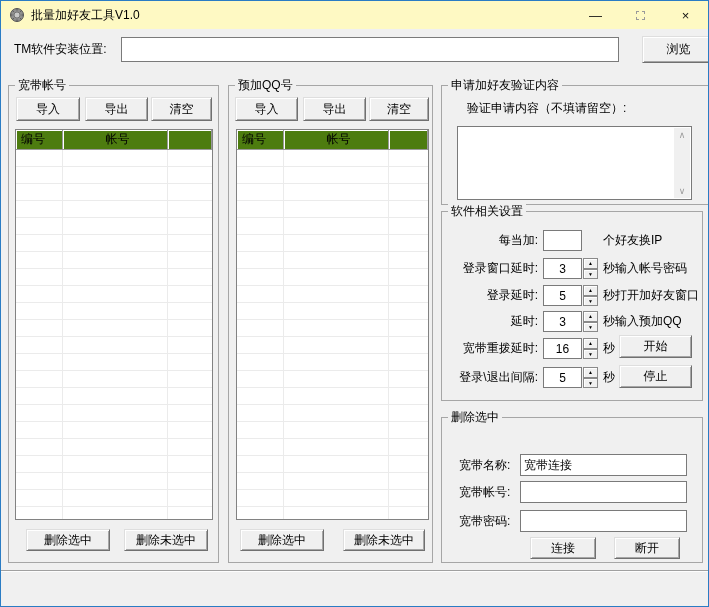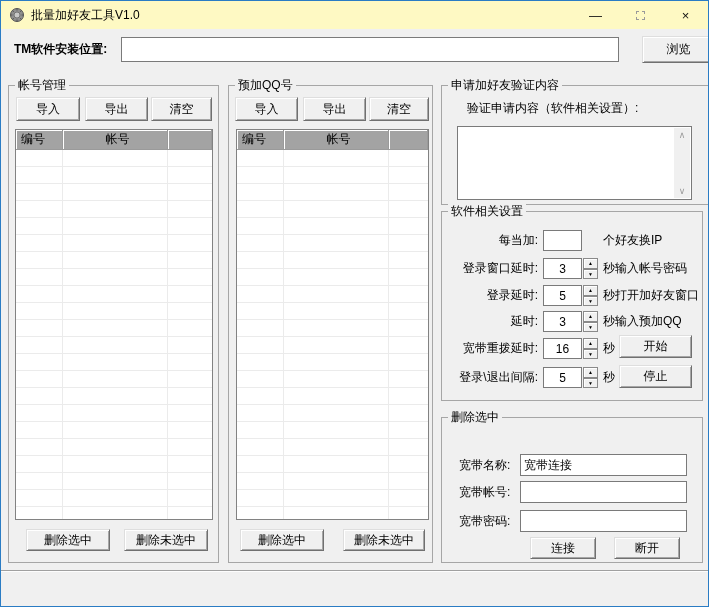--- a/index.html
+++ b/index.html
@@ -25,30 +25,30 @@
            display:flex; align-items:center; justify-content:center;
            font-size:12px; cursor:default; }
   .tfield { background:#ffffff; border:1px solid #7a7a7a; font-size:12px;
             font-family:"Liberation Sans","DejaVu Sans",sans-serif; padding:0 3px; }
   .group { position:absolute; border:1px solid #a6a6a6; }
   .group-title { position:absolute; top:-8px; left:6px; background:#f0f0f0; padding:0 3px;
                  font-size:12px; line-height:14px; white-space:nowrap; }
 
   
   .path-label { position:absolute; left:13px; top:36px; width:104px; height:25px;
-                line-height:25px; white-space:nowrap;font-weight:bold; }
+                line-height:25px; white-space:nowrap; }
   .path-input { position:absolute; left:120px; top:36px; width:498px; height:25px; }
   .browse-btn { left:616px; top:35px; width:73px; height:27px;margin-left:25px; }
 
   
   .panel-btn { height:24px; top:11px; }
   .listbox { position:absolute; top:43px; height:391px; background:#ffffff;
              border:1px solid #828282; }
   .list-header { display:flex; height:20px; }
-  .hcell { background:#a3a3a3; border-right:1px solid #9a9a9a; border-bottom:1px solid #9a9a9a;
+  .hcell { background:#4d7c0f; border-right:1px solid #9a9a9a; border-bottom:1px solid #9a9a9a;
            box-shadow: inset 1px 1px 0 #ffffff; line-height:19px; padding-left:5px;
            font-size:12px; white-space:nowrap; overflow:hidden; }
   .hc1 { width:47px; } .hc2 { width:105px;text-align:center; } .hc3 { flex:1; }
   .list-body { position:absolute; left:0; right:0; top:20px; bottom:0; background-color:#fff;
       background-image:
         linear-gradient(to right, transparent 0 46px, #ebebeb 46px 47px,
                         transparent 47px 151px, #ebebeb 151px 152px, transparent 152px),
         repeating-linear-gradient(to bottom, transparent 0 16px, #ebebeb 16px 17px); }
   .del-btn { height:22px; top:443px; }
 
@@ -107,21 +107,21 @@
         <span>×</span>
       </div>
     </div>
   </div>
 
   <span class="path-label">TM软件安装位置:</span>
   <input class="tfield path-input" value="" style="">
   <div class="btn3d browse-btn">浏览</div>
 
   <div class="group" style="left:7px; top:84px; width:211px; height:478px;">
-    <span class="group-title">帐号管理</span>
+    <span class="group-title">宽带帐号</span>
     <div class="btn3d panel-btn" style="left:7px; width:64px;">导入</div>
     <div class="btn3d panel-btn" style="left:76px; width:63px;">导出</div>
     <div class="btn3d panel-btn" style="left:142px; width:61px;">清空</div>
     <div class="listbox" style="left:6px; width:198px;">
       <div class="list-header">
         <div class="hcell hc1">编号</div>
         <div class="hcell hc2">帐号</div>
         <div class="hcell hc3"></div>
       </div>
       <div class="list-body"></div>
@@ -142,21 +142,21 @@
         <div class="hcell hc3"></div>
       </div>
       <div class="list-body"></div>
     </div>
     <div class="btn3d del-btn" style="left:11px; width:84px;">删除选中</div>
     <div class="btn3d del-btn" style="left:114px; width:82px;">删除未选中</div>
   </div>
 
   <div class="group" style="left:440px; top:84px; width:300px; height:120px;">
     <span class="group-title">申请加好友验证内容</span>
-    <span class="verify-label">验证申请内容（软件相关设置）:</span>
+    <span class="verify-label">验证申请内容（不填请留空）:</span>
     <div class="verify-box">
       <span></span>
       <div class="vscroll">
         <span class="varrow">∧</span>
         <span class="varrow">∨</span>
       </div>
     </div>
   </div>
 
   <div class="group" style="left:440px; top:210px; width:262px; height:190px;">

